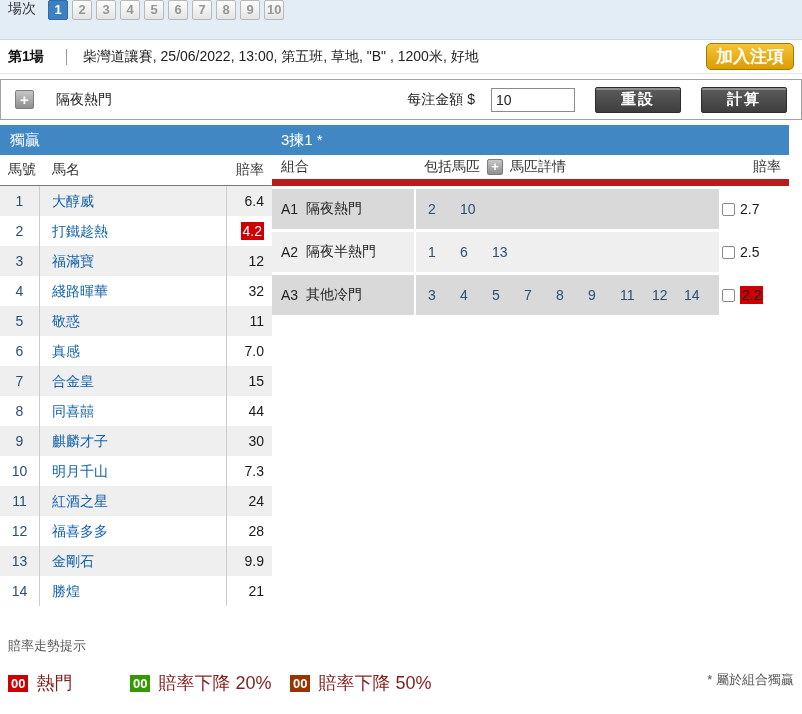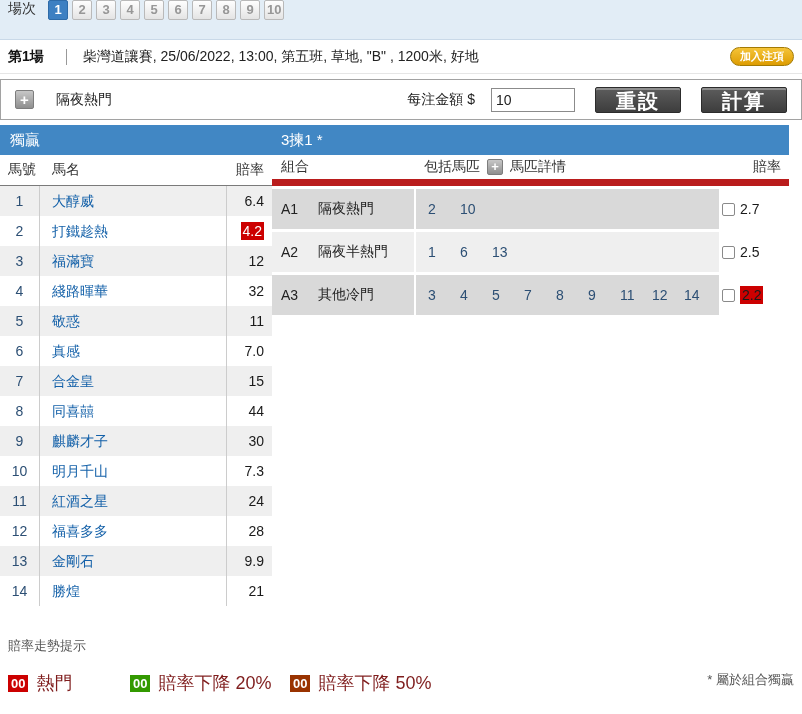--- a/index.html
+++ b/index.html
@@ -15,35 +15,35 @@
     background: linear-gradient(#fefefe, #e4e4e4); border: 1px solid #b9b9b9; border-radius: 2px;
     color: #979797; font-weight: bold; font-size: 13px; cursor: pointer; }
   .tab.selected { background: #3d80c2; border-color: #2e6ba8; color: #fff; }
 
   
   .race-row { height: 34px; display: flex; align-items: center; padding: 0 8px;
     border-bottom: 1px solid #e6e6e6; }
   .race-no { font-weight: bold; font-size: 14px; color: #111; }
   .race-divider { width: 1px; height: 16px; background: #999; margin: 0 16px 0 22px; }
   .race-details { font-size: 14px; color: #222; }
-  .btn-gold { margin-left: auto; padding: 1px 9px; font-size: 11px; font-weight: bold; color: #fff;
-    background: linear-gradient(#f5c438, #dd9c02); border: 1px solid #a37a04; border-radius: 12px;
+  .btn-gold { margin-left: auto; padding: 1px 9px; font-size: 17px; font-weight: bold; color: #fff;
+    background: linear-gradient(#f5c438, #dd9c02); border: 1px solid #a37a04; border-radius: 5px;
     cursor: pointer; }
 
   
   .calc-box { margin-top: 5px; height: 41px; border: 1px solid #a2a2a2;
     display: flex; align-items: center; padding: 0 14px; background: #fff; }
   .plus-btn { width: 19px; height: 19px; line-height: 17px; text-align: center;
     background: linear-gradient(#c7c7c7, #8f8f8f); border: 1px solid #7d7d7d; border-radius: 2px;
     color: #fff; font-weight: bold; font-size: 15px; cursor: pointer; }
   .calc-title { margin-left: 22px; font-size: 14px; color: #222; }
   .amount-label { margin-left: auto; font-size: 14px; color: #222; }
   .amount-input { margin-left: 16px; width: 84px; height: 24px; border: 1px solid #8b8b8b;
     padding: 1px 4px; font-size: 14px; font-family: inherit; color: #222; }
-  .btn-dark { margin-left: 20px; width: 86px; height: 26px; font-size: 20px; font-weight: bold;
+  .btn-dark { margin-left: 20px; width: 86px; height: 26px; font-size: 15px; font-weight: bold;
     letter-spacing: 2px; color: #fff; background: linear-gradient(#5d5d5d, #3d3d3d);
     box-shadow: inset 0 2px 0 #8e8e8e; border: 1px solid #2c2c2c; border-radius: 2px;
     cursor: pointer; font-family: inherit; }
 
   
   .main { display: flex; margin-top: 5px; align-items: flex-start; }
   .panel-header { height: 30px; background: #4187c4; color: #fff; font-size: 15px;
     display: flex; align-items: center; }
 
   .win-panel { width: 272px; }
@@ -68,21 +68,21 @@
     color: #333; }
   .cc-combo { width: 152px; padding-left: 9px; }
   .cc-includes { margin-right: 7px; }
   .plus-btn.small { width: 16px; height: 16px; line-height: 14px; font-size: 13px; margin-right: 7px; }
   .cc-odds { margin-left: auto; padding-right: 8px; }
   .combo-rows { margin-top: 3px; }
   .combo-row { height: 40px; display: flex; align-items: stretch; margin-bottom: 3px; }
   .combo-row:nth-child(odd) .c-cell { background: #d9d9d9; }
   .combo-row:nth-child(even) .c-cell { background: #efefef; }
   .c-combo { width: 142px; display: flex; align-items: center; margin-right: 2px; }
-  .c-code { width: 46px; padding-left: 9px; color: #222; }
+  .c-code { width: 34px; padding-left: 9px; color: #222; }
   .c-name { color: #222; }
   .c-horses { flex: 1; display: flex; align-items: center; padding-left: 12px; }
   .c-horse { width: 32px; color: #2c4f74; }
   .c-odds { width: 70px; background: #fff; display: flex; align-items: center; padding-left: 3px; }
   .c-odds input[type=checkbox] { appearance: none; width: 13px; height: 13px; background: #fff;
     border: 1px solid #8a8a8a; border-radius: 2px; margin-right: 5px; cursor: pointer; }
   .c-odds-val { color: #1a1a1a; }
 
   
   .legend { padding: 0 8px; }

